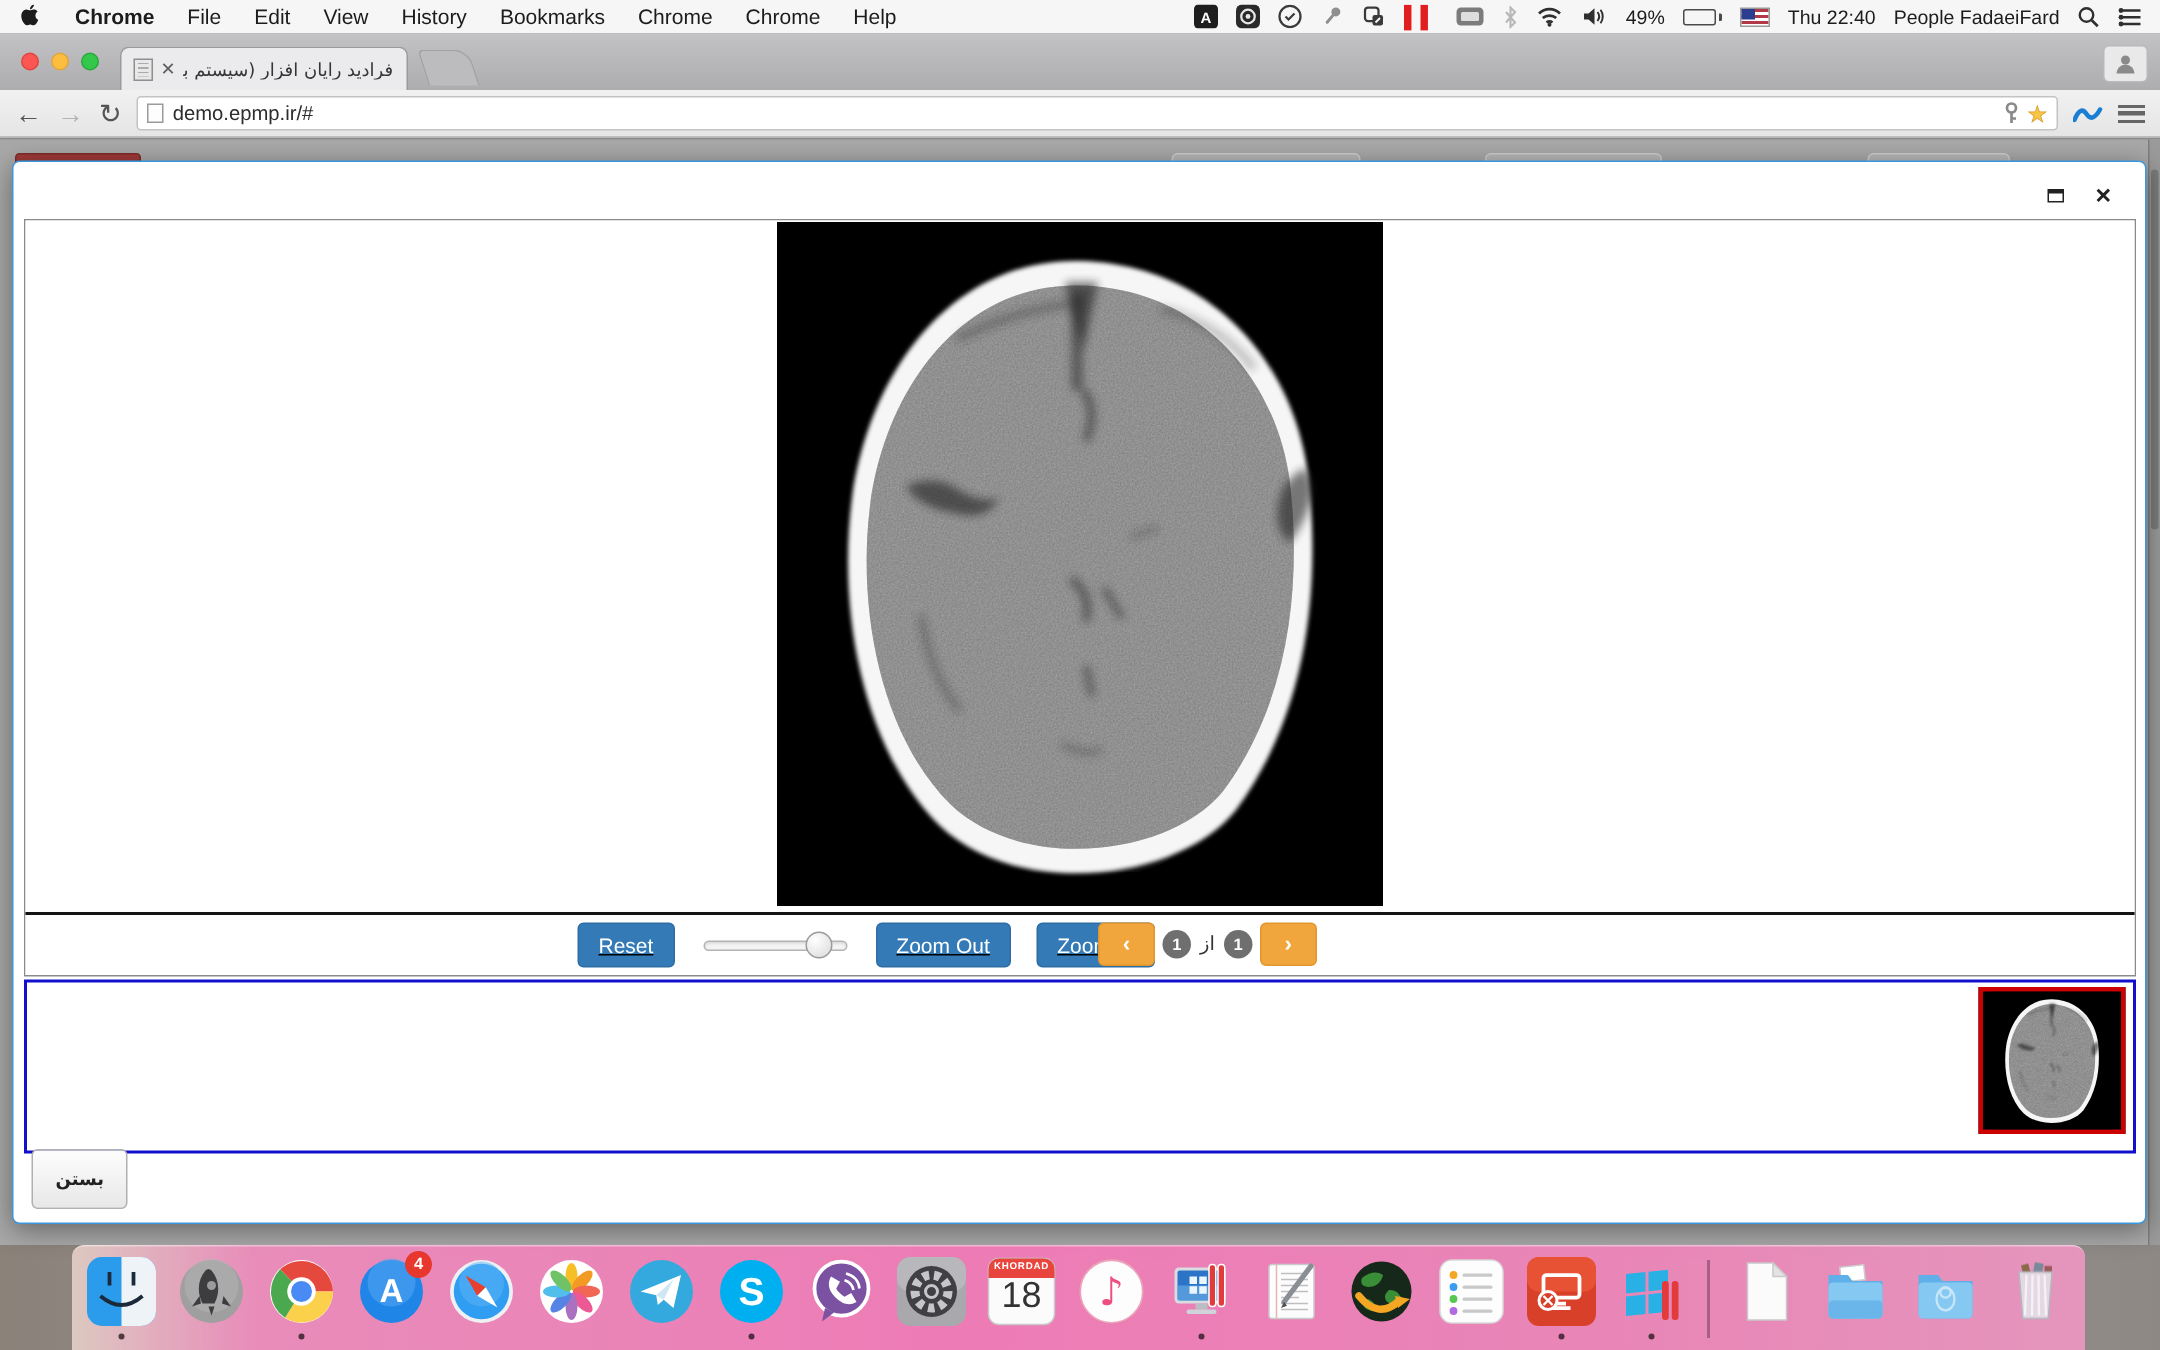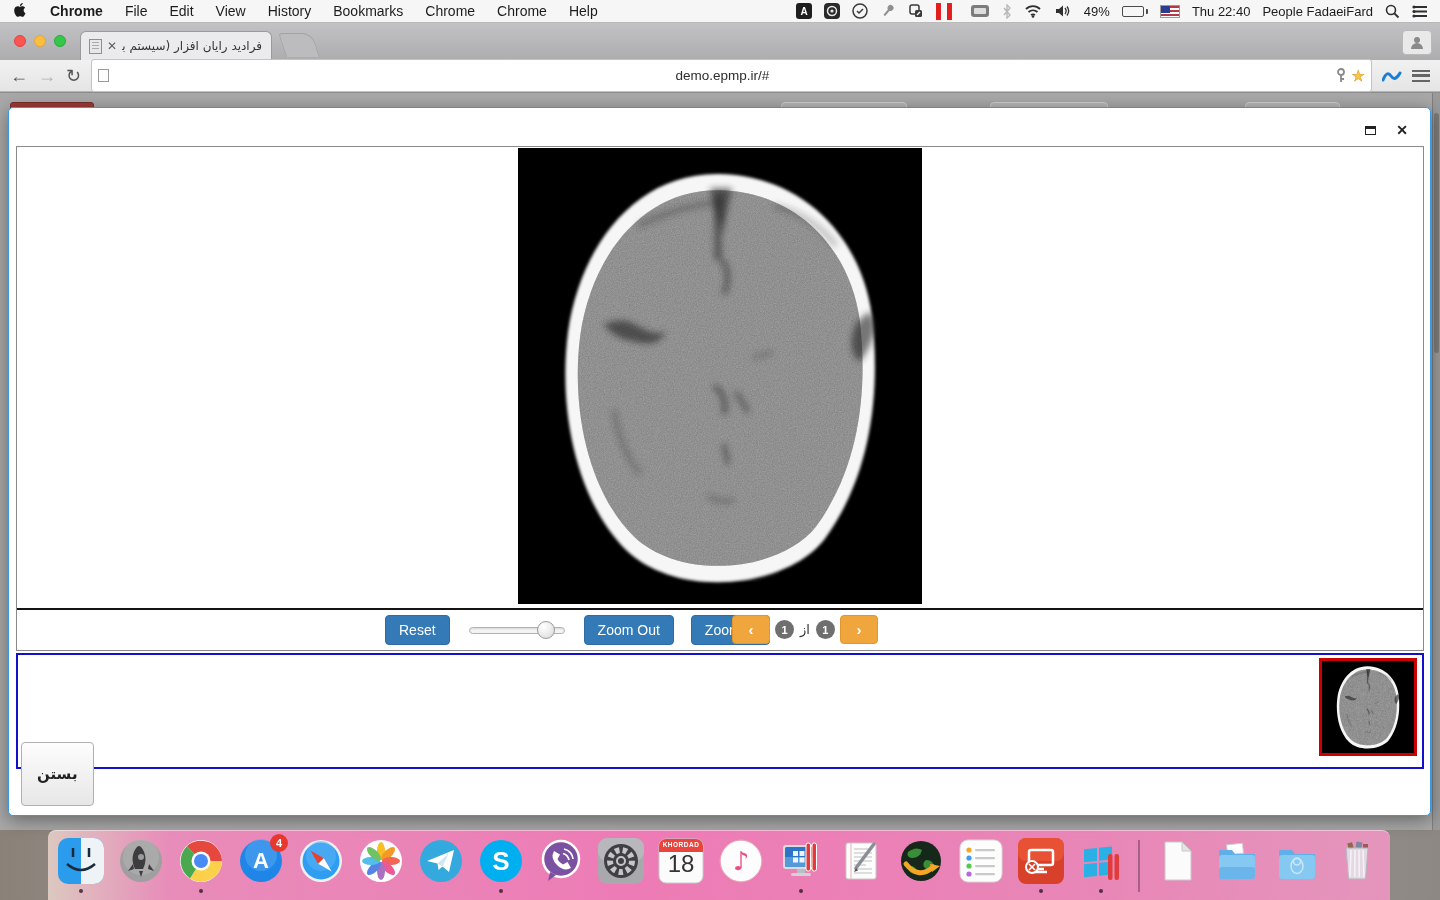--- a/index.html
+++ b/index.html
@@ -43,22 +43,22 @@
   .tab .close { font-size:12px; color:#5f5f5f; line-height:1; }
   .tab .title { font-size:12px; color:#353535; direction:rtl; white-space:nowrap; overflow:hidden;
     font-family:"DejaVu Sans",sans-serif; width:140px; }
   .newtab { position:absolute; left:282px; bottom:3px; width:34px; height:24px; background:#bcbcbe;
     border-radius:4px 10px 0 0; border:1px solid #a2a2a2; border-bottom:none; transform:skewX(18deg); }
   .toolbar { position:absolute; top:60px; left:0; width:1440px; height:32px;
     background:linear-gradient(#f1f1f1,#e5e5e5); border-bottom:1px solid #b5b5b5; z-index:10;
     display:flex; align-items:center; padding:0 10px; gap:10px; }
   .navbtn { font-size:18px; color:#555; line-height:1; }
   .navbtn.disabled { color:#b3b3b3; }
-  .omnibox { flex:1; height:33px; background:#fff; border:1px solid #c3c3c3; border-radius:3px;
-    display:flex; align-items:center; padding:0 6px; gap:6px;text-align:center; }
+  .omnibox { flex:1; height:23px; background:#fff; border:1px solid #c3c3c3; border-radius:3px;
+    display:flex; align-items:center; padding:0 6px; gap:6px; }
   .omni-doc { width:11px; height:13px; background:#fdfdfd; border:1px solid #9a9a9a; }
   .omni-url { font-size:13.5px; color:#2d2d2d; flex:1; }
   .omni-star { color:#f8c646; font-size:15px; -webkit-text-stroke:0.5px #d89a2b; }
   .hamburger { width:18px; height:12px; border-top:2.5px solid #666; border-bottom:2.5px solid #666; position:relative; }
   .hamburger::before { content:""; position:absolute; top:2.5px; left:0; right:0; height:2.5px; background:#666; }
   .profilebtn { position:absolute; top:30px; right:8px; width:30px; height:25px; background:#e9e9e9;
     border:1px solid #b9b9b9; border-radius:4px; display:flex; align-items:center; justify-content:center; z-index:11; }
 
   
   .page { position:absolute; top:92px; left:0; width:1440px; height:738px; background:#a8a8a8;
@@ -77,42 +77,42 @@
     border:1px solid #3b97dd; border-radius:5px; box-shadow:0 4px 18px rgba(0,0,0,.4); z-index:5; }
   .modal-header-btns { position:absolute; top:15px; right:22px; display:flex; gap:20px; align-items:center; }
   .mx-box { width:11px; height:9px; border:1.5px solid #222; border-top-width:3px; display:block; }
   .mx-close { font-size:14px; color:#222; font-weight:bold; line-height:1; }
   .viewer-panel { position:absolute; left:7px; top:38px; width:1408px; height:505px;
     border:1px solid #8a8a8a; background:#fff; display:flex; flex-direction:column; }
   .image-area { flex:1; display:flex; justify-content:center; overflow:hidden; background:#fff; }
   .ct-frame { width:404px; height:456px; background:#000; margin-top:1px; }
   .ctrl-divider { height:2px; background:#141414; }
   .ctrl-bar { height:40px; position:relative; background:#fff; }
-  .zoom-group { position:absolute; left:368px; top:5px; display:flex; align-items:center; gap:17px; }
+  .zoom-group { position:absolute; left:368px; top:5px; display:flex; align-items:center; gap:17px;text-decoration:underline; }
   .btn-blue { background:#337ab7; border:1px solid #2e6da4; color:#fff; font-size:14px;
     border-radius:4px; height:30px; display:inline-flex; align-items:center; justify-content:center; padding:0 13px; }
   .slider { position:relative; width:96px; height:30px; margin:0 2px; }
   .slider .track { position:absolute; top:12px; left:0; width:96px; height:7px; background:#f4f4f4;
     border:1px solid #b3b3b3; border-radius:4px; box-shadow:inset 0 1px 2px rgba(0,0,0,.12); }
   .slider .handle { position:absolute; top:6px; left:68px; width:18px; height:18px; border-radius:50%;
     background:radial-gradient(circle at 35% 30%,#ffffff,#d9d9d9); border:1px solid #9a9a9a; }
   .nav-group { position:absolute; left:715px; top:5px; display:flex; align-items:center; gap:5px; }
   .btn-orange { background:#f0a63c; border:1px solid #e1962e; color:#fff; font-weight:bold; font-size:15px;
     border-radius:4px; width:38px; height:29px; display:inline-flex; align-items:center; justify-content:center; }
   .pg-badge { width:19px; height:19px; border-radius:50%; background:#6f6f6f; color:#fff; font-size:11px;
     font-weight:bold; display:inline-flex; align-items:center; justify-content:center; }
   .of-word { font-size:13px; color:#333; font-family:"DejaVu Sans",sans-serif; padding:0 1px; }
   .thumb-strip { position:absolute; left:7px; top:545px; width:1408px; height:116px;
     border:2px solid #1111cc; background:#fff; }
   .thumb { position:absolute; right:5px; top:3px; width:98px; height:98px; border:3px solid #cc0000;
     background:#000; display:flex; align-items:center; justify-content:center; }
   .modal-footer { position:absolute; left:0; bottom:0; width:100%; height:46px; }
-  .btn-close-fa { position:absolute; left:12px; bottom:9px; padding:22px 15px;
+  .btn-close-fa { position:absolute; left:12px; bottom:9px; padding:12px 15px;
     background:linear-gradient(#fdfdfd,#e7e7e7); border:1px solid #b0b0b0; border-radius:4px;
-    font-weight:bold; font-size:15px; color:#222; font-family:"DejaVu Sans",sans-serif; }
+    font-weight:bold; font-size:12px; color:#222; font-family:"DejaVu Sans",sans-serif; }
 
   
   .dock { position:absolute; left:48px; top:830px; width:1342px; height:75px; z-index:20;
     background:linear-gradient(90deg,rgba(225,204,196,.95) 0%,rgba(238,140,189,.93) 9%,rgba(242,120,183,.93) 45%,rgba(238,133,186,.93) 78%,rgba(235,150,192,.93) 100%);
     border-radius:8px 8px 0 0; border-top:1px solid rgba(255,255,255,.45);
     display:flex; align-items:flex-start; padding:7px 10px 0 10px; gap:14px; }
   .dock-item { position:relative; width:46px; height:46px; flex:0 0 auto; }
   .dock-item svg { display:block; }
   .run-dot::after { content:""; position:absolute; left:21px; bottom:-9px; width:4px; height:4px;
     border-radius:50%; background:rgba(45,25,35,.8); }

